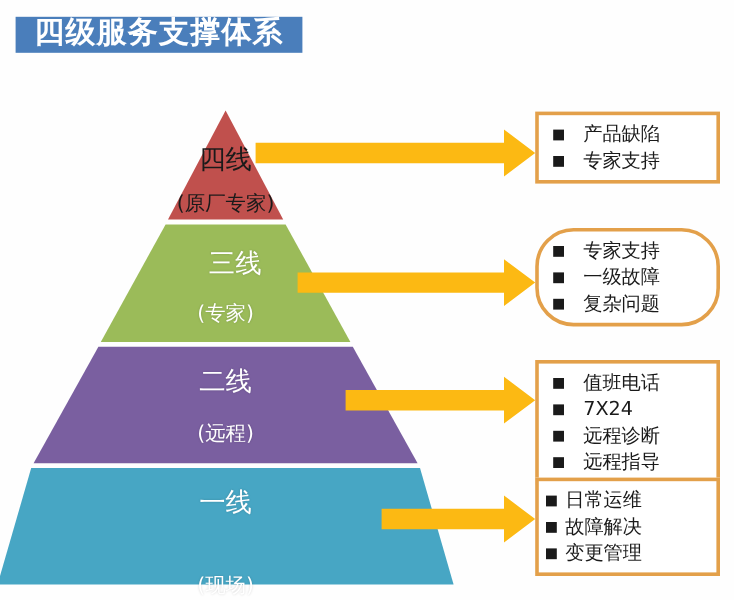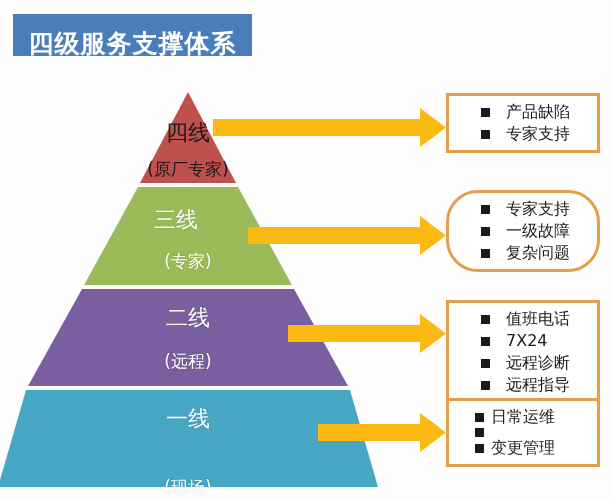--- a/index.html
+++ b/index.html
@@ -22,24 +22,24 @@
     height: 500px;
     background: #fefefe;
   }
 
   
   #title-banner {
     position: absolute;
     left: 13px;
     top: 14px;
     width: 239px;
-    height: 42px;
+    height: 30px;
     background: #4a7ebb;
     display: flex;
-    align-items: flex-end;
+    align-items: flex-start;
     justify-content: center;
     box-sizing: border-box;
   }
   #title-text {
     color: #ffffff;
     font-size: 25px;
     font-weight: bold;
     letter-spacing: 1px;
     line-height: 1;
     white-space: nowrap;
@@ -64,36 +64,36 @@
     white-space: nowrap;
     text-shadow: 0 0 2px rgba(0,0,0,0.18);
   }
   .tier-main { font-size: 22px; }
   .tier-sub  { font-size: 17px; }
 
   
   #tier4-main { left: 128px; top: 118px; width: 120px; color: #1a1a1a; text-shadow: none; }
   #tier4-sub  { left: 118px; top: 158px; width: 140px; color: #1a1a1a; text-shadow: none; }
   
-  #tier3-main { left: 116px; top: 205px; width: 120px; }
+  #tier3-main { left: 136px; top: 205px; width: 120px; }
   #tier3-sub  { left: 118px; top: 250px; width: 140px; }
   
   #tier2-main { left: 128px; top: 303px; width: 120px; }
   #tier2-sub  { left: 118px; top: 350px; width: 140px; }
   
   #tier1-main { left: 128px; top: 404px; width: 120px; }
   #tier1-sub  { left: 118px; top: 452px; width: 140px; margin-top: 24px; }
 
   
   .callout {
     position: absolute;
     box-sizing: border-box;
     border: 3px solid #e3a04a;
     background: #ffffff;
-    padding: 5px 8px 5px 24px;
+    padding: 5px 8px 5px 4px;
   }
   .callout ul {
     list-style: none;
     margin: 0;
     padding: 0;
   }
   .callout li {
     display: flex;
     align-items: center;
     color: #1a1a1a;
@@ -215,20 +215,21 @@
   </div>
 
   <div class="callout" id="callout-4" style="border-color: rgb(227, 160, 74);">
     <ul class="gap-narrow">
       <li>
         <span class="bullet"></span>
         <span>日常运维</span>
       </li>
       <li>
         <span class="bullet"></span>
+        <span>故障解决</span>
       </li>
       <li>
         <span class="bullet"></span>
         <span>变更管理</span>
       </li>
     </ul>
   </div>
 
 </div>
 

